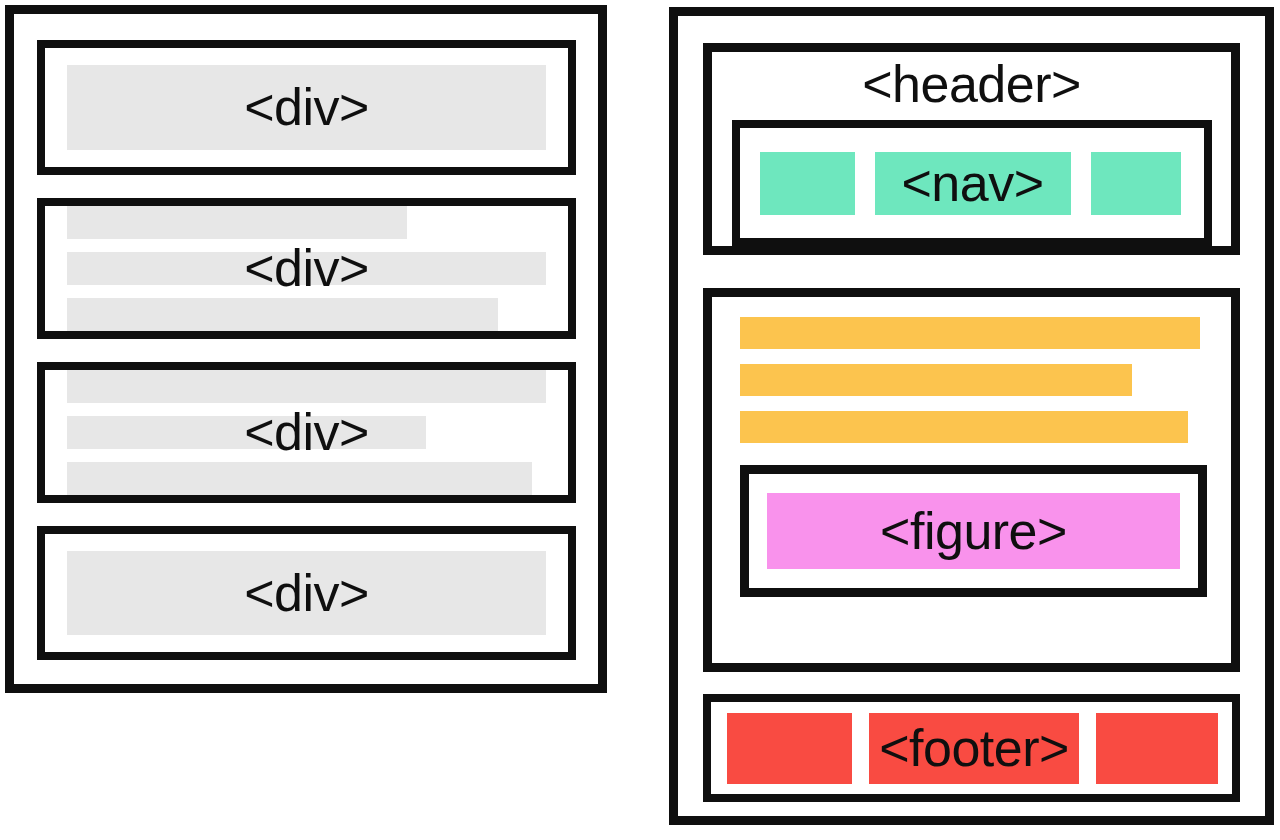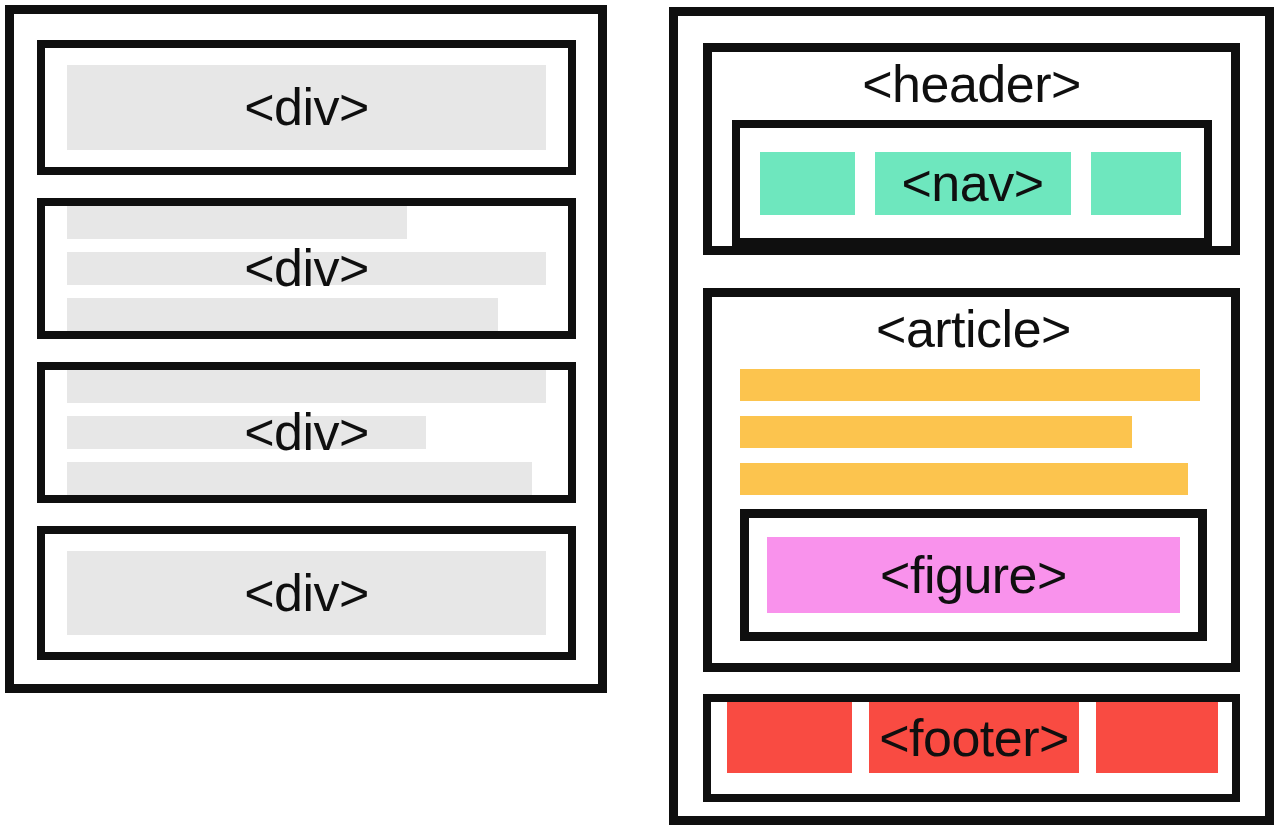--- a/index.html
+++ b/index.html
@@ -42,26 +42,26 @@
   .nav-box { box-sizing: border-box; border: 8px solid var(--ink, #0f0f0f); margin-top: 10px;
              width: 480px; height: 126px; display: flex; align-items: center; gap: 20px; padding: 0 23px 0 20px; }
   .nav-block { height: 63px; background: var(--teal, #6ee7be); }
   .nav-block.s1 { width: 95px; }
   .nav-block.big { flex: 1; display: flex; align-items: center; justify-content: center; }
   .nav-block.s2 { width: 90px; }
 
   .article-box { height: 384px; margin-top: 33px; display: flex; flex-direction: column; padding: 6px 24px 0 28px; }
   .obars { margin-top: 14px; display: flex; flex-direction: column; gap: 15px; }
   .obar { height: 32px; background: var(--orange, #fcc44e); }
-  .figure-box { box-sizing: border-box; border: 9px solid var(--ink, #0f0f0f); margin-top: 14px;
+  .figure-box { box-sizing: border-box; border: 9px solid var(--ink, #0f0f0f); margin-top: 22px;
                 height: 132px; padding: 19px 18px; }
   .figure-fill { height: 100%; background: var(--pink, #f992ec); display: flex; align-items: center; justify-content: center; }
 
   .footer-box { box-sizing: border-box; border: 8px solid var(--ink, #0f0f0f); margin-top: 22px; height: 108px;
-                display: flex; gap: 17px; padding: 0 14px 0 16px; }
+                display: flex; align-items: center; gap: 17px; padding: 0 14px 0 16px; }
   .footer-block { height: 71px; background: var(--red, #f94b42); }
   .footer-block.s1 { width: 125px; }
   .footer-block.big { flex: 1; display: flex; align-items: center; justify-content: center; }
   .footer-block.s2 { width: 122px; }
 </style>
 </head>
 <body>
 
 <div class="canvas">
 
@@ -102,21 +102,20 @@
       <div class="nav-box">
         <div class="nav-block s1"></div>
         <div class="nav-block big">
           <span class="tag">&lt;nav&gt;</span>
         </div>
         <div class="nav-block s2"></div>
       </div>
     </div>
 
     <div class="sbox article-box">
-      <div class="tag box-title">&lt;article&gt;</div>
       <div class="obars">
         <div class="obar" style="width: 98.5%;"></div>
         <div class="obar" style="width: 84%;"></div>
         <div class="obar" style="width: 96%;"></div>
       </div>
       <div class="figure-box">
         <div class="figure-fill">
           <span class="tag">&lt;figure&gt;</span>
         </div>
       </div>

